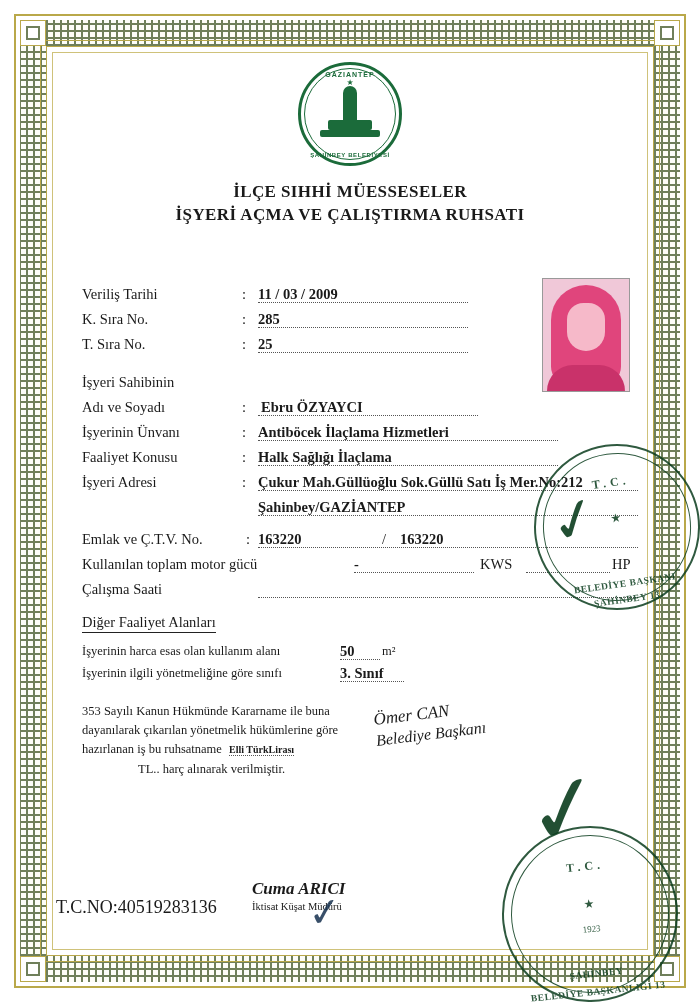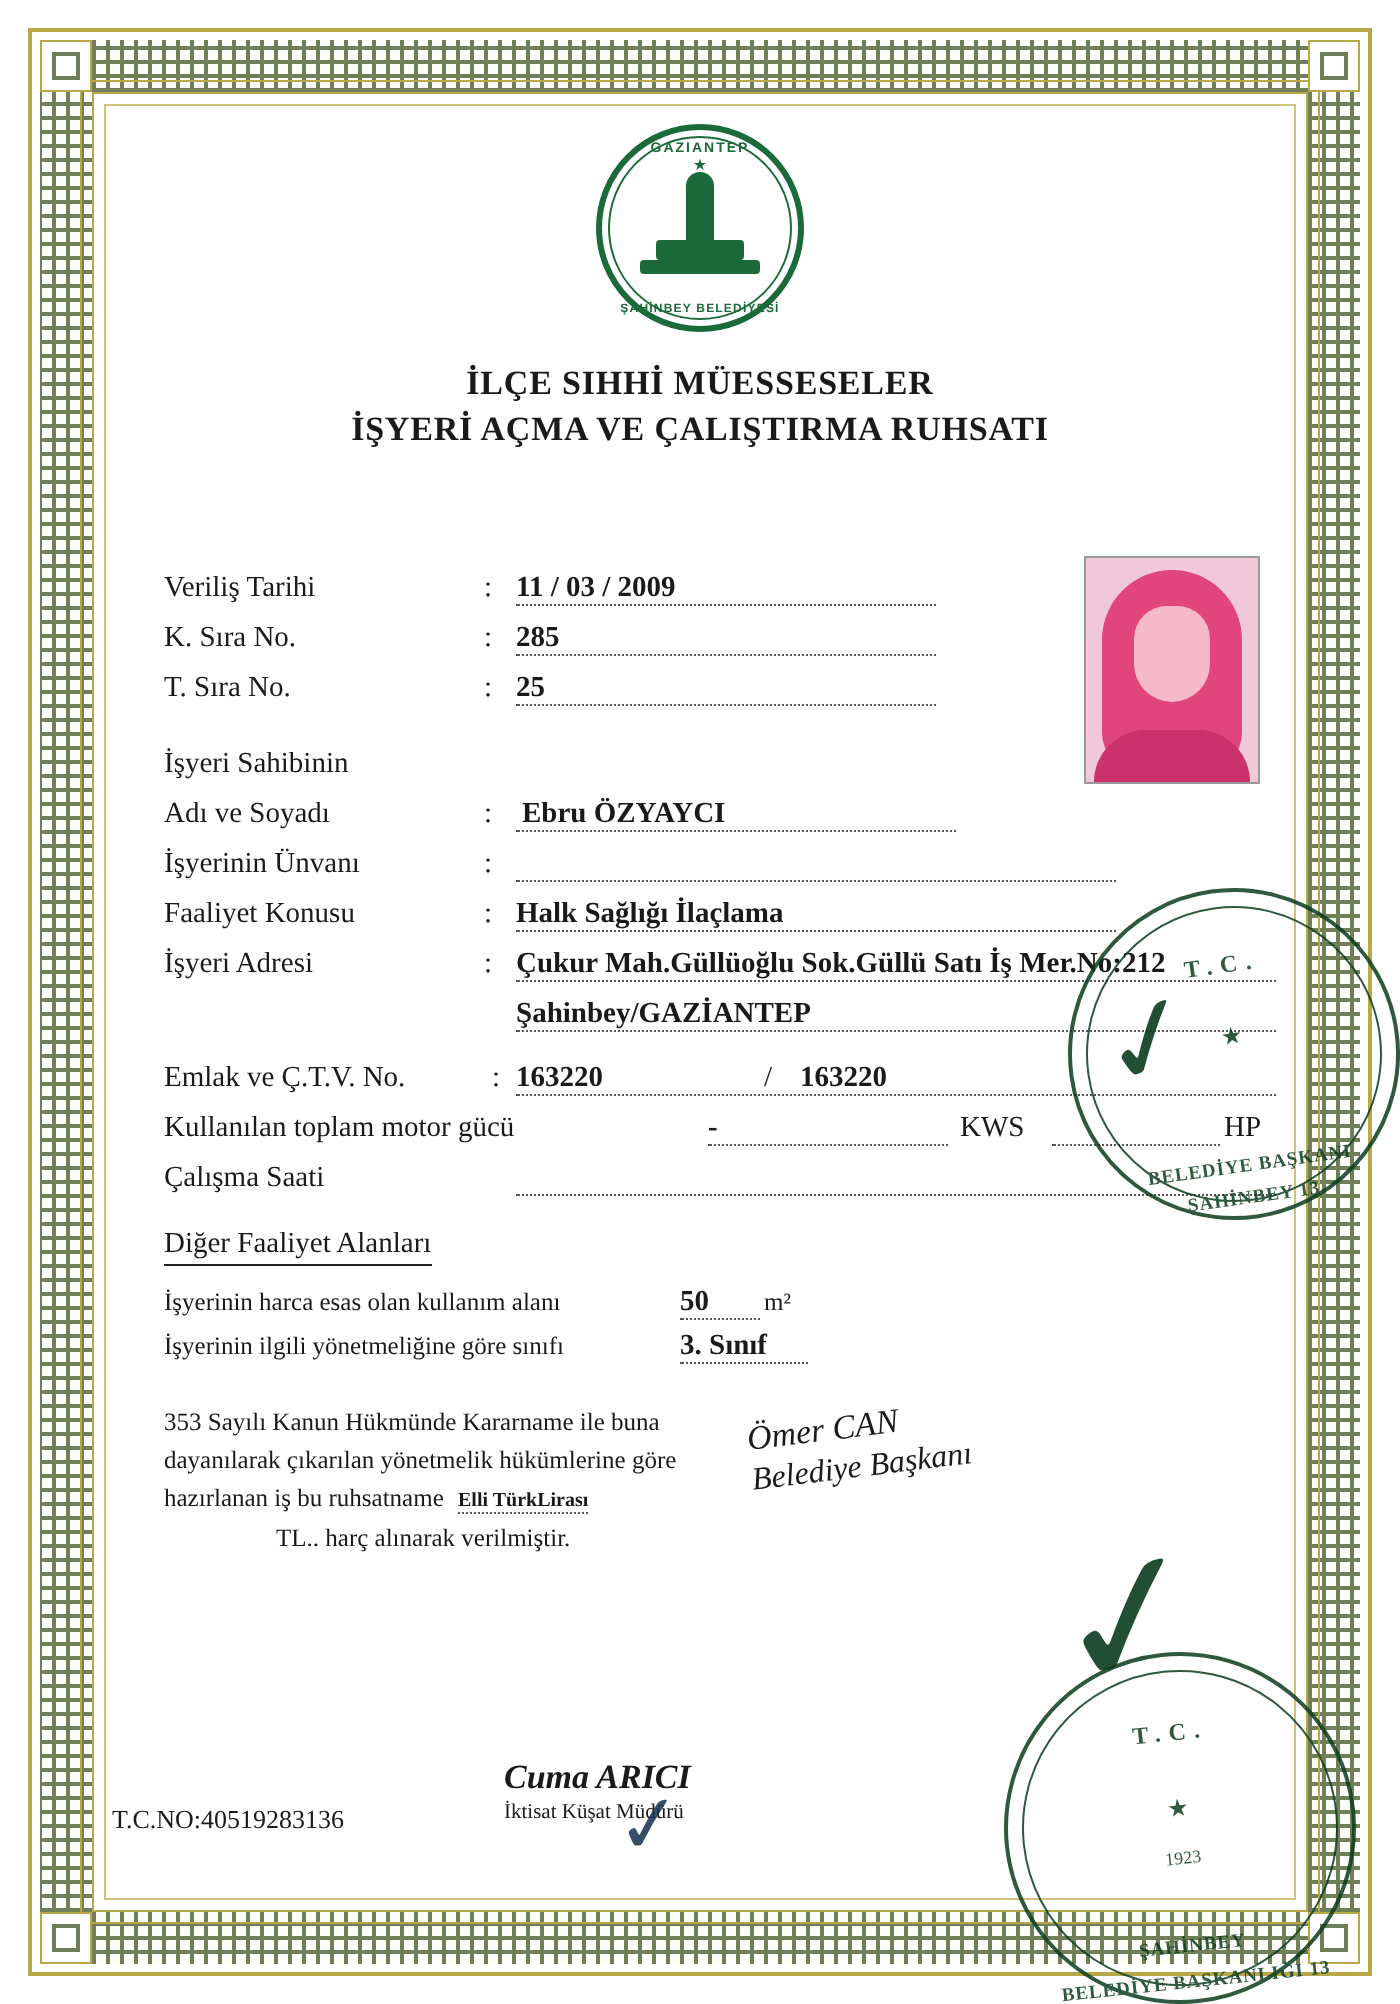--- a/index.html
+++ b/index.html
@@ -90,21 +90,21 @@
   .val{position:absolute;top:2px;font-weight:bold;font-family:"Liberation Serif",serif;}
   .dots{position:absolute;border-bottom:1px dotted #555;height:0;top:18px;}
 
   .sec-gap{height:13px;}
 
   .small{font-size:12.5px;}
   .underline-head{font-size:14.5px;font-weight:normal;border-bottom:1px solid #222;display:inline-block;padding-bottom:1px;}
 
   .para{font-size:12.5px;line-height:19px;}
 
-  .tcno{position:absolute;left:0;bottom:28px;font-size:13px;}
+  .tcno{position:absolute;left:0;bottom:28px;font-size:18px;}
 
   
   .sig-omer{
     position:absolute;right:40px;top:640px;width:230px;transform:rotate(-7deg);
     font-family:"Liberation Serif",serif;
   }
   .sig-omer .n1{font-size:17px;font-style:italic;}
   .sig-omer .n2{font-size:16px;font-style:italic;margin-top:2px;}
 
   .sig-cuma{position:absolute;left:196px;bottom:34px;text-align:left;width:200px;}
@@ -199,20 +199,21 @@
       <div class="row">
         <span class="lbl">Adı ve Soyadı</span>
         <span class="colon">:</span>
         <span class="val" style="left:179px;">Ebru  ÖZYAYCI</span>
         <span class="dots" style="left:176px;width:220px;"></span>
       </div>
 
       <div class="row">
         <span class="lbl">İşyerinin Ünvanı</span>
         <span class="colon">:</span>
+        <span class="val" style="left:176px;">Antiböcek İlaçlama Hizmetleri</span>
         <span class="dots" style="left:176px;width:300px;"></span>
       </div>
 
       <div class="row">
         <span class="lbl">Faaliyet Konusu</span>
         <span class="colon">:</span>
         <span class="val" style="left:176px;">Halk Sağlığı İlaçlama</span>
         <span class="dots" style="left:176px;width:300px;"></span>
       </div>
 

